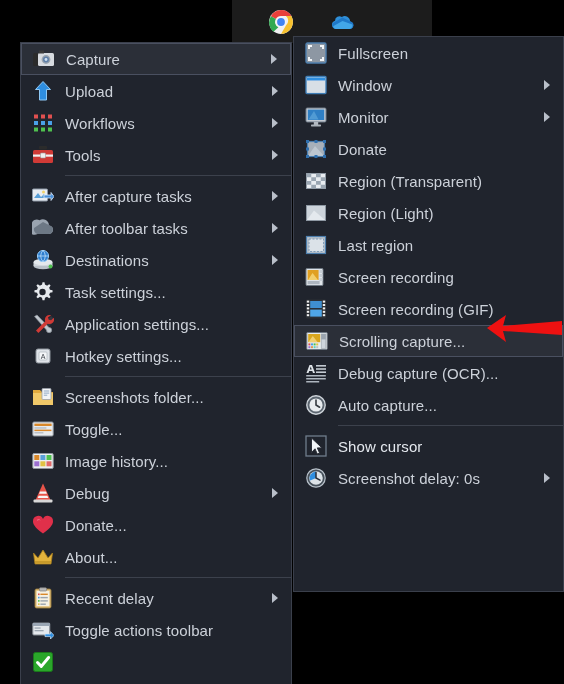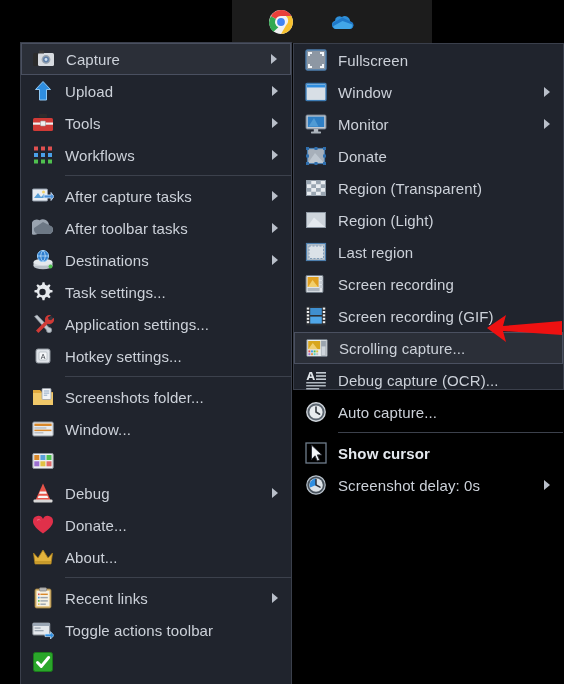--- a/index.html
+++ b/index.html
@@ -49,23 +49,23 @@
   }
   #main-menu {
     left: 20px;
     top: 42px;
     width: 272px;
     height: 660px;
     border-bottom: none;
   }
   #capture-submenu {
     left: 293px;
-    top: 43px;
+    top: 36px;
     width: 271px;
-    height: 347px;
+    height: 556px;
   }
 
   .menu-item {
     position: relative;
     height: 32px;
     display: flex;
     align-items: center;
     box-sizing: border-box;
     cursor: default;
   }
@@ -77,21 +77,21 @@
     align-items: center;
     justify-content: center;
   }
   .menu-item .label {
     font-size: 15px;
     color: #ccd1d9;
     letter-spacing: 0.1px;
     white-space: nowrap;
   }
   .menu-item.bold .label {
-    font-weight: bold;
+    font-weight: normal;
     color: #e4e8ee;
   }
   .menu-item .arrow {
     position: absolute;
     right: 13px;
     top: 50%;
     transform: translateY(-50%);
     width: 0; height: 0;
     border-left: 6px solid #b9bfc9;
     border-top: 5px solid transparent;
@@ -168,48 +168,48 @@
           <svg class="ico" viewBox="0 0 22 22">
             <path d="M11 1.5 L18.5 9.5 L14.5 9.5 L14.5 20 L7.5 20 L7.5 9.5 L3.5 9.5 Z" fill="#2f8ee0" stroke="#8fc8f5" stroke-width="1"></path>
           </svg>
         </span>
         <span class="label">Upload</span>
         <span class="arrow"></span>
       </div>
       <div class="menu-item">
         <span class="icon-cell">
           <svg class="ico" viewBox="0 0 22 22">
-            <rect x="7" y="2" width="8" height="3.5" rx="1" fill="#2b2b2b"></rect>
-            <rect x="1" y="6" width="20" height="13" rx="1.5" fill="#d03a36"></rect>
-            <rect x="1" y="10.5" width="20" height="2.2" fill="#f0f0f0"></rect>
-            <rect x="8.5" y="9" width="5" height="5" rx="0.8" fill="#efefef" stroke="#999" stroke-width="0.6"></rect>
-          </svg>
-        </span>
-        <span class="label">Tools</span>
-        <span class="arrow"></span>
-      </div>
-      <div class="menu-item">
-        <span class="icon-cell">
-          <svg class="ico" viewBox="0 0 22 22">
             <g>
               <rect x="2" y="2.5" width="4" height="4" fill="#e05050"></rect>
               <rect x="9" y="2.5" width="4" height="4" fill="#e05050"></rect>
               <rect x="16" y="2.5" width="4" height="4" fill="#e05050"></rect>
               <rect x="2" y="9" width="4" height="4" fill="#4aa0e8"></rect>
               <rect x="9" y="9" width="4" height="4" fill="#4aa0e8"></rect>
               <rect x="16" y="9" width="4" height="4" fill="#4aa0e8"></rect>
               <rect x="2" y="15.5" width="4" height="4" fill="#4fc04f"></rect>
               <rect x="9" y="15.5" width="4" height="4" fill="#4fc04f"></rect>
               <rect x="16" y="15.5" width="4" height="4" fill="#4fc04f"></rect>
             </g>
           </svg>
         </span>
         <span class="label">Workflows</span>
         <span class="arrow"></span>
       </div>
+      <div class="menu-item">
+        <span class="icon-cell">
+          <svg class="ico" viewBox="0 0 22 22">
+            <rect x="7" y="2" width="8" height="3.5" rx="1" fill="#2b2b2b"></rect>
+            <rect x="1" y="6" width="20" height="13" rx="1.5" fill="#d03a36"></rect>
+            <rect x="1" y="10.5" width="20" height="2.2" fill="#f0f0f0"></rect>
+            <rect x="8.5" y="9" width="5" height="5" rx="0.8" fill="#efefef" stroke="#999" stroke-width="0.6"></rect>
+          </svg>
+        </span>
+        <span class="label">Tools</span>
+        <span class="arrow"></span>
+      </div>
       <div class="separator"></div>
       <div class="menu-item">
         <span class="icon-cell">
           <svg class="ico" viewBox="0 0 22 22">
             <rect x="0.5" y="4" width="15" height="12" rx="1" fill="#e9edf2" stroke="#8d98a6" stroke-width="1"></rect>
             <path d="M2 13 L6 8 L9 12 L12 9 L14 13 Z" fill="#5aa0d8"></path>
             <circle cx="11.5" cy="7" r="1.5" fill="#f2d36a"></circle>
             <path d="M12 10 L19 10 L19 7.5 L22 11.5 L19 15.5 L19 13 L12 13 Z" fill="#4a90d9" stroke="#d8e6f5" stroke-width="0.8"></path>
           </svg>
         </span>
@@ -287,34 +287,35 @@
       <div class="menu-item">
         <span class="icon-cell">
           <svg class="ico" viewBox="0 0 22 22">
             <rect x="0.8" y="4" width="20.4" height="14" rx="1.2" fill="#e8ebee" stroke="#8d949c" stroke-width="1"></rect>
             <rect x="2.4" y="5.6" width="17.2" height="2.4" fill="#d9882a"></rect>
             <rect x="2.4" y="9.2" width="12" height="1.5" fill="#b9c0c8"></rect>
             <rect x="2.4" y="11.6" width="17" height="1.5" fill="#d9882a"></rect>
             <rect x="2.4" y="14" width="9" height="1.5" fill="#b9c0c8"></rect>
           </svg>
         </span>
-        <span class="label">Window...</span>
+        <span class="label">Toggle...</span>
       </div>
       <div class="menu-item">
         <span class="icon-cell">
           <svg class="ico" viewBox="0 0 22 22">
             <rect x="0.8" y="3.5" width="20.4" height="15" rx="1.2" fill="#eceff2" stroke="#8d949c" stroke-width="1"></rect>
             <rect x="2.3" y="5" width="5" height="5" fill="#d9882a"></rect>
             <rect x="8.4" y="5" width="5" height="5" fill="#5aa0d8"></rect>
             <rect x="14.5" y="5" width="5" height="5" fill="#4fc04f"></rect>
             <rect x="2.3" y="11.3" width="5" height="5" fill="#9b6fd0"></rect>
             <rect x="8.4" y="11.3" width="5" height="5" fill="#e0c243"></rect>
             <rect x="14.5" y="11.3" width="5" height="5" fill="#e06a6a"></rect>
           </svg>
         </span>
+        <span class="label">Image history...</span>
       </div>
       <div class="menu-item">
         <span class="icon-cell">
           <svg class="ico" viewBox="0 0 22 22">
             <path d="M11 1.5 L18.5 18 L3.5 18 Z" fill="#e8544a"></path>
             <path d="M8 9.5 L14 9.5 L14.9 11.8 L7.1 11.8 Z" fill="#f6f6f6"></path>
             <path d="M6.6 13.8 L15.4 13.8 L16.3 16.1 L5.7 16.1 Z" fill="#f6f6f6"></path>
             <rect x="1.5" y="17.6" width="19" height="3" rx="1" fill="#d8d8d8"></rect>
           </svg>
         </span>
@@ -349,21 +350,21 @@
             <rect x="6" y="6.5" width="1.6" height="1.6" fill="#e05050"></rect>
             <rect x="8.4" y="6.6" width="7.4" height="1.4" fill="#d9882a"></rect>
             <rect x="6" y="9.8" width="1.6" height="1.6" fill="#4aa0e8"></rect>
             <rect x="8.4" y="9.9" width="7.4" height="1.4" fill="#9aa4ae"></rect>
             <rect x="6" y="13.1" width="1.6" height="1.6" fill="#4fc04f"></rect>
             <rect x="8.4" y="13.2" width="7.4" height="1.4" fill="#9aa4ae"></rect>
             <rect x="6" y="16.4" width="1.6" height="1.6" fill="#e0c243"></rect>
             <rect x="8.4" y="16.5" width="5.4" height="1.4" fill="#9aa4ae"></rect>
           </svg>
         </span>
-        <span class="label">Recent links</span>
+        <span class="label">Recent delay</span>
         <span class="arrow"></span>
       </div>
       <div class="menu-item">
         <span class="icon-cell">
           <svg class="ico" viewBox="0 0 22 22">
             <rect x="0.8" y="4" width="17" height="12" rx="1" fill="#e4e8ec" stroke="#848b93" stroke-width="1"></rect>
             <rect x="0.8" y="4" width="17" height="3" fill="#9aa6b4"></rect>
             <rect x="2.6" y="8.4" width="6" height="1.3" fill="#9aa4ae"></rect>
             <rect x="2.6" y="11" width="9" height="1.3" fill="#9aa4ae"></rect>
             <path d="M13 15 L18.5 15 L18.5 12.6 L22 16.4 L18.5 20 L18.5 17.6 L13 17.6 Z" fill="#2f8ee0" stroke="#cfe6fa" stroke-width="0.7"></path>

